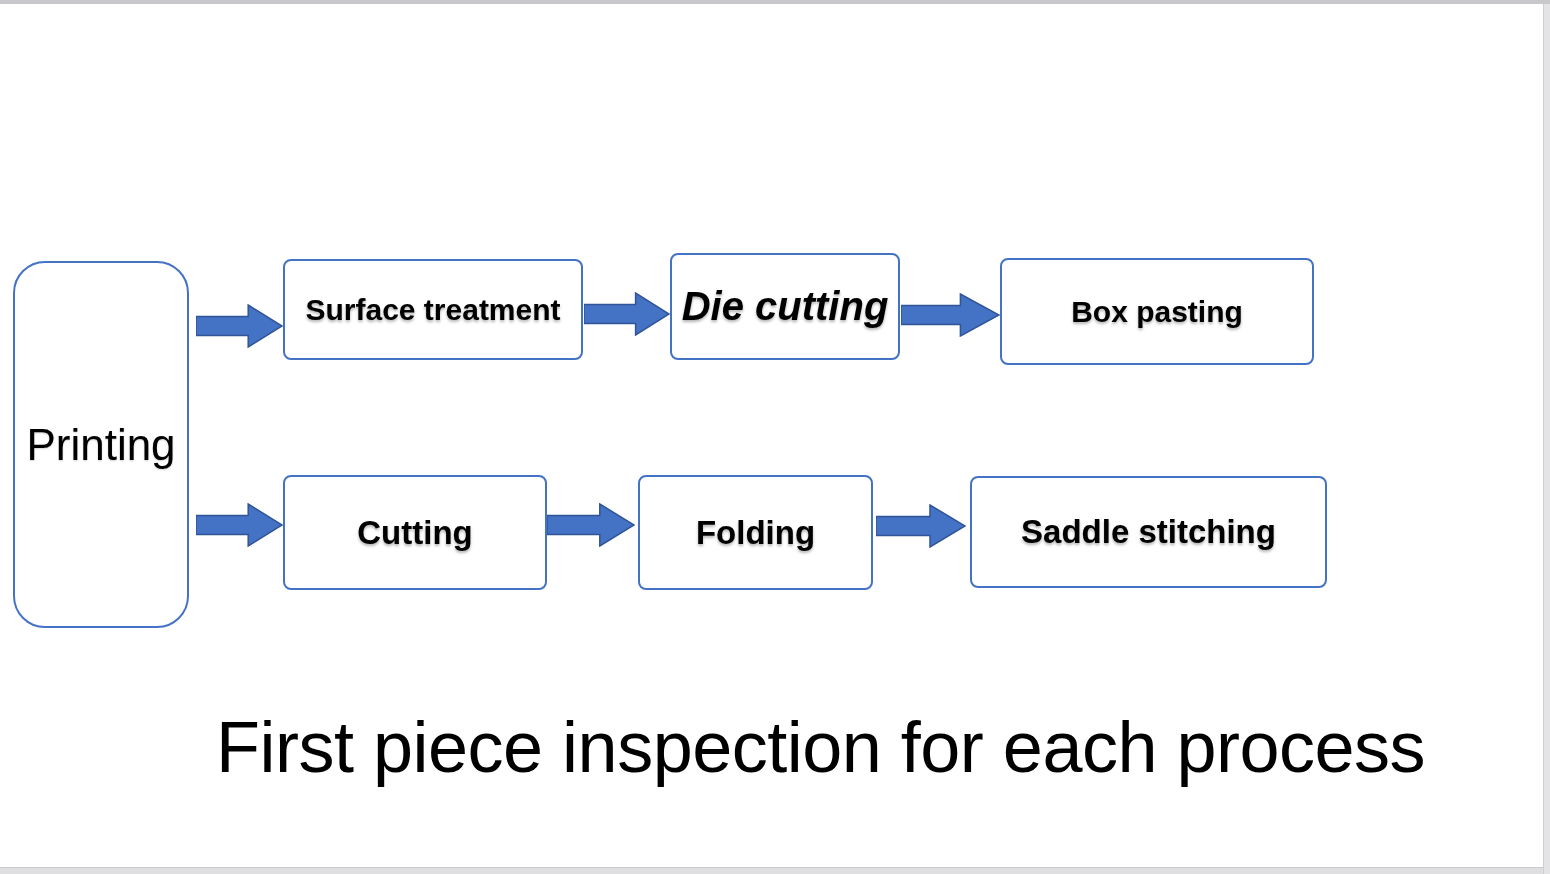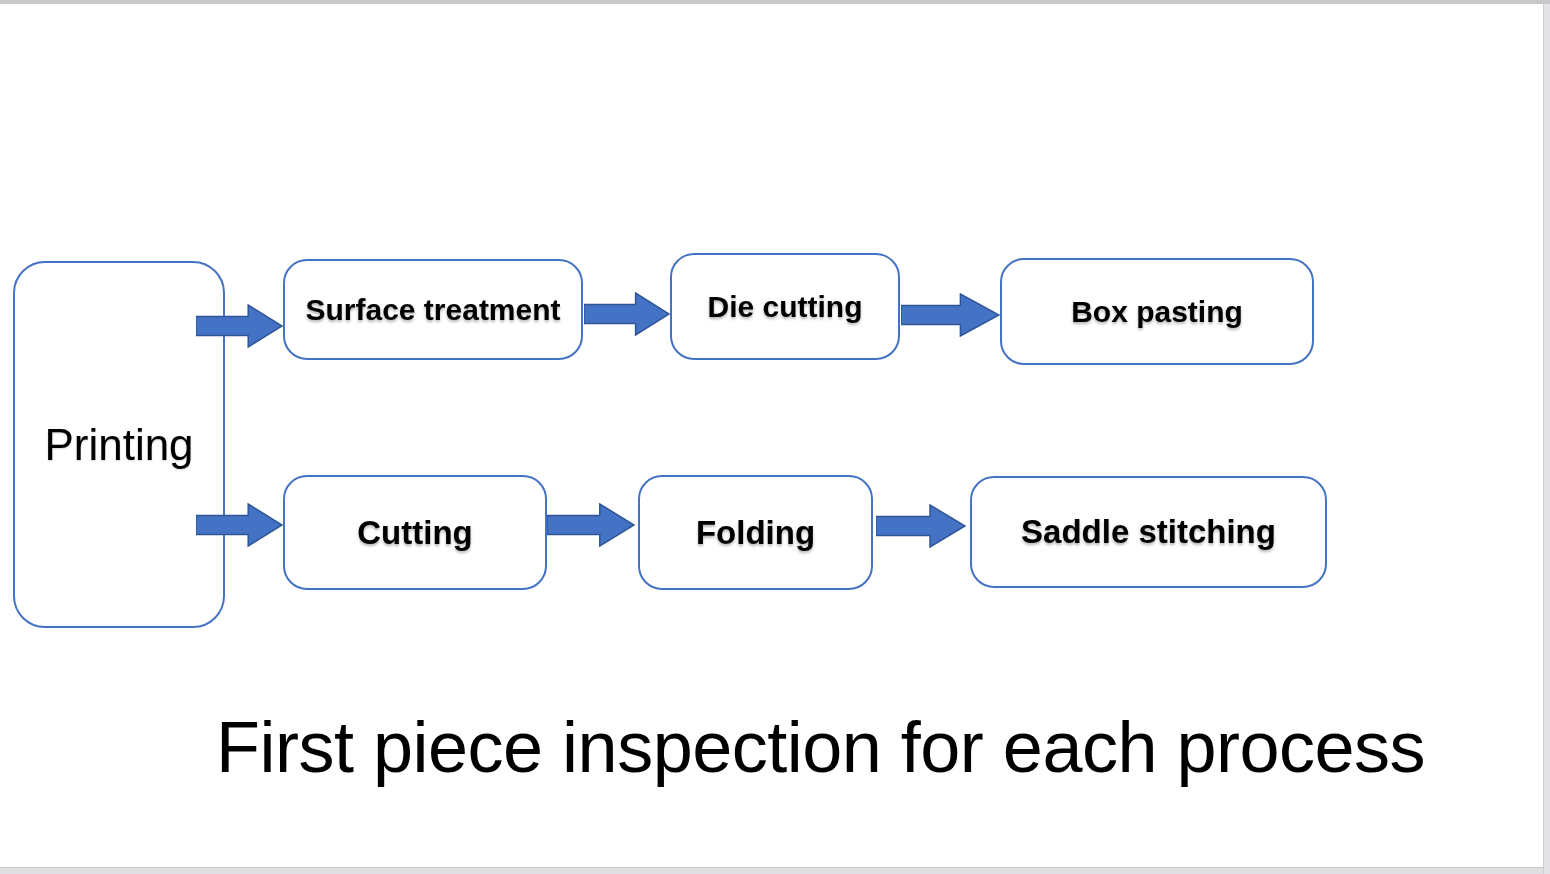--- a/index.html
+++ b/index.html
@@ -33,33 +33,33 @@
   }
   .caption{
     position:absolute;left:216px;top:704px;
     font-size:72px;line-height:1.2;letter-spacing:-0.5px;
     color:#000;white-space:nowrap;font-weight:400;
   }
   .node{
     position:absolute;box-sizing:border-box;
     background:#ffffff;
     border:2.5px solid #4472C4;
-    border-radius:24px;
+    border-radius:8px;
     display:flex;align-items:center;justify-content:center;
     color:#000;font-weight:700;
     text-align:center;
   }
   .node .lbl{
     text-shadow:0 2px 3px rgba(0,0,0,0.30);
     white-space:nowrap;
   }
-  .n-printing{left:13px;top:261px;width:212px;height:367px;border-radius:32px;}
+  .n-printing{left:13px;top:261px;width:176px;height:367px;border-radius:32px;}
   .n-printing .lbl{font-size:44px;font-weight:400;text-shadow:0 1px 2px rgba(0,0,0,0.18);}
   .n-surface {left:283px;top:259px;width:300px;height:101px;font-size:30px;}
-  .n-die     {left:670px;top:253px;width:230px;height:107px;font-size:30px;}
+  .n-die     {left:670px;top:253px;width:230px;height:107px;font-size:40px;font-style:italic;}
   .n-boxpast {left:1000px;top:258px;width:314px;height:107px;font-size:30px;}
   .n-cutting {left:283px;top:475px;width:264px;height:115px;font-size:33px;}
   .n-folding {left:638px;top:475px;width:235px;height:115px;font-size:33px;}
   .n-saddle  {left:970px;top:476px;width:357px;height:112px;font-size:33px;}
   .arrow{position:absolute;display:block;}
   .a1{left:196px;top:304px;width:87px;height:44px;}
   .a2{left:584px;top:292px;width:86px;height:44px;}
   .a3{left:901px;top:293px;width:99px;height:44px;}
   .a4{left:196px;top:503px;width:87px;height:44px;}
   .a5{left:547px;top:503px;width:88px;height:44px;}

